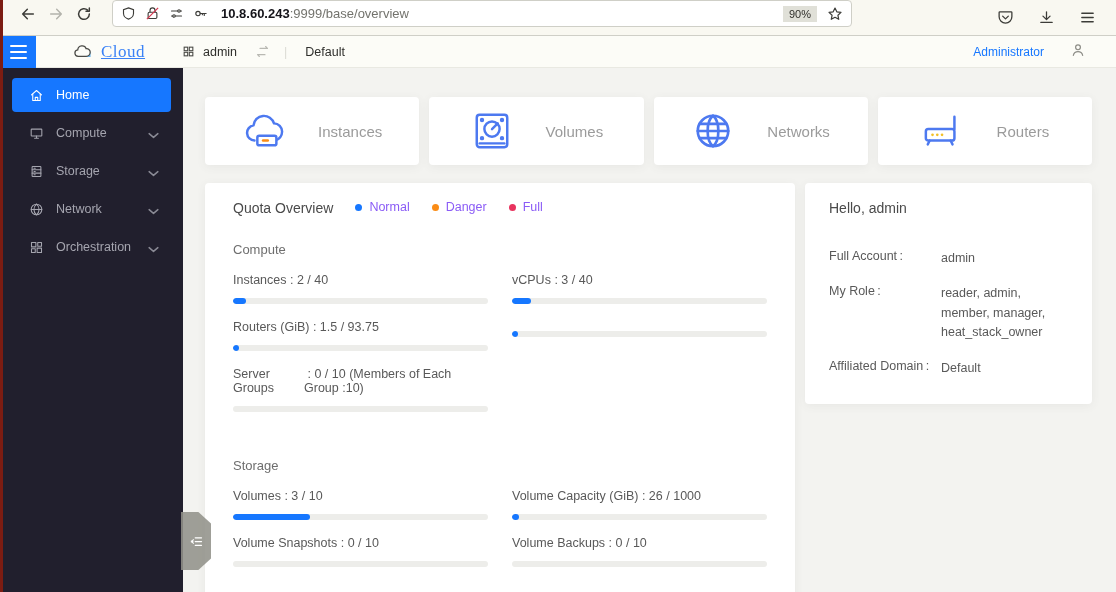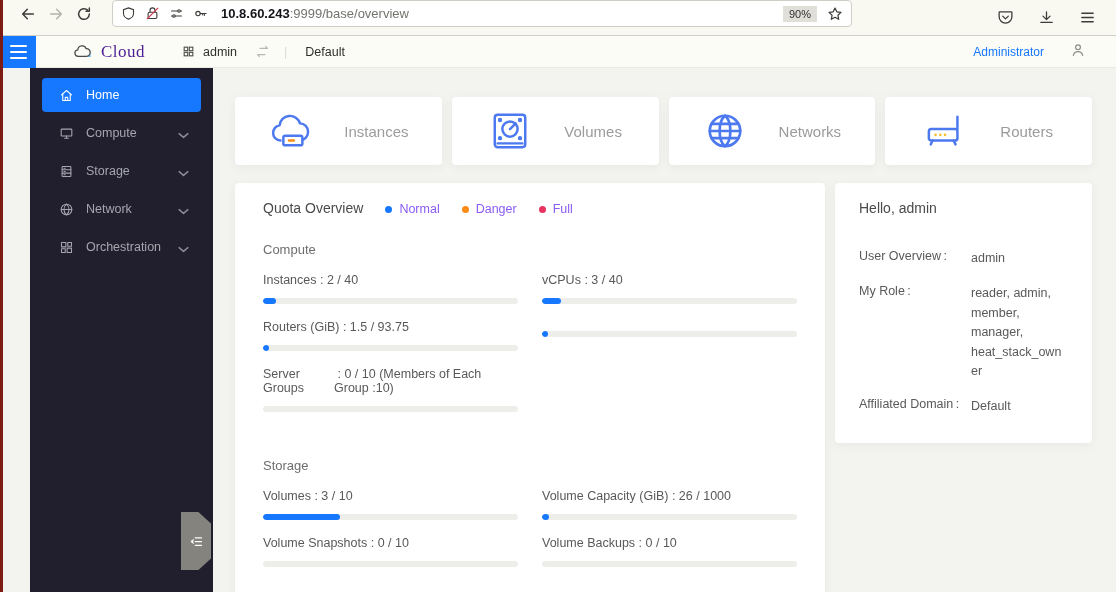--- a/index.html
+++ b/index.html
@@ -20,47 +20,47 @@
   .star { width:16px; height:16px; color:#3c3c38; margin-left:10px; }
   .chrome-right { display:flex; align-items:center; gap:24px; margin-left:auto; padding-right:8px; color:#3c3c38; }
   .chrome-right svg { width:17px; height:17px; }
 
   
   .app-header { height:32px; background:#fcfcf7; border-bottom:1px solid #e9e9e2; display:flex; align-items:center; }
   .hamburger { width:36px; height:32px; background:#1677ff; display:flex; flex-direction:column; align-items:center; justify-content:center; gap:4px; flex:0 0 auto; cursor:pointer; }
   .hamburger i { display:block; width:17px; height:2px; background:#fff; border-radius:1px; }
   .logo { width:146px; display:flex; align-items:center; justify-content:center; gap:6px; }
   .logo svg { width:22px; height:16px; }
-  .logo-text { font-family:"Liberation Serif", serif; font-size:17px; color:#4c1d95; letter-spacing:.5px; }
+  .logo-text { font-family:"Liberation Serif", serif; font-size:17px; color:#3b82f6; letter-spacing:.5px;text-decoration:underline; }
   .proj { display:flex; align-items:center; font-size:12.5px; color:#2f2f2c; }
   .proj svg { width:13px; height:13px; color:#4a4a46; }
   .proj .swap { color:#b9b9b3; margin:0 14px 0 18px; width:15px; height:15px; }
   .proj .vdiv { color:#dcdcd4; margin-right:18px; }
   .hdr-right { margin-left:auto; display:flex; align-items:center; gap:26px; padding-right:30px; }
   .role-link { font-size:12px; color:#1677ff; cursor:pointer; }
   .avatar svg { width:16px; height:16px; color:#8c8c86; }
 
   
-  .layout { display:flex; height:524px;margin-left:30px; }
+  .layout { display:flex; height:524px; }
   .sidebar { width:183px; background:#211f2d; padding:10px 12px 0 12px; flex:0 0 auto; }
   .side-item { height:34px; margin-bottom:4px; display:flex; align-items:center; padding:0 14px 0 17px; border-radius:4px; color:#a5a5af; font-size:12.5px; cursor:pointer; }
   .side-item svg { width:15px; height:15px; flex:0 0 auto; }
   .side-item .lbl { margin-left:12px; }
   .side-item .chev { margin-left:auto; width:11px; height:11px; color:#8a8a95; }
   .side-item.active { background:#1677ff; color:#fff; }
 
   .main { flex:1; padding:29px 24px 0 22px; position:relative; }
   .cards-row { display:flex; gap:10px; }
   .res-card { flex:1; height:68px; background:#fff; border-radius:4px; box-shadow:0 2px 10px rgba(80,80,90,.07); display:flex; align-items:center; justify-content:center; gap:32px; cursor:pointer; }
   .res-card svg { width:44px; height:40px; }
   .res-card .lbl { font-size:15px; color:#9b9b9b; }
 
   .content-row { display:flex; gap:10px; margin-top:18px; align-items:flex-start; }
   .quota-card { width:590px; background:#fff; border-radius:4px; box-shadow:0 2px 10px rgba(80,80,90,.07); padding:17px 28px 20px 28px; height:430px; }
-  .quota-head { display:flex; align-items:flex-end; }
+  .quota-head { display:flex; align-items:flex-start; }
   .quota-title { font-size:14px; color:#4a4a4a; }
   .legend { display:flex; align-items:center; gap:22px; margin-left:22px; }
   .legend-item { display:flex; align-items:center; gap:7px; font-size:12.5px; color:#8b5cf6; }
   .legend-dot { width:7px; height:7px; border-radius:50%; }
   .q-section-title { font-size:13px; color:#6e6e6e; margin-top:26px; }
   .q-section-title.second { margin-top:46px; }
   .q-grid { display:grid; grid-template-columns:1fr 1fr; column-gap:24px; }
   .q-item { margin-top:16px; }
   .q-label { font-size:12.5px; color:#595959; display:flex; align-items:center; }
   .q-help { display:inline-flex; width:12px; height:12px; border:1px solid #8c8c8c; border-radius:50%; color:#8c8c8c; font-size:9px; align-items:center; justify-content:center; margin:0 4px 0 5px; }
@@ -370,21 +370,21 @@
                 <div class="q-track"></div>
               </div>
             </div>
           </div>
       </div>
 
       <div class="user-card">
         <div class="greeting">Hello, admin</div>
         <div id="user-rows">
             <div class="u-row">
-              <span class="u-label">User Overview :</span>
+              <span class="u-label">Full Account :</span>
               <span class="u-value">admin</span>
             </div>
             <div class="u-row">
               <span class="u-label">My Role :</span>
               <span class="u-value">reader, admin, member, manager, heat_stack_owner</span>
             </div>
             <div class="u-row">
               <span class="u-label">Affiliated Domain :</span>
               <span class="u-value">Default</span>
             </div>

